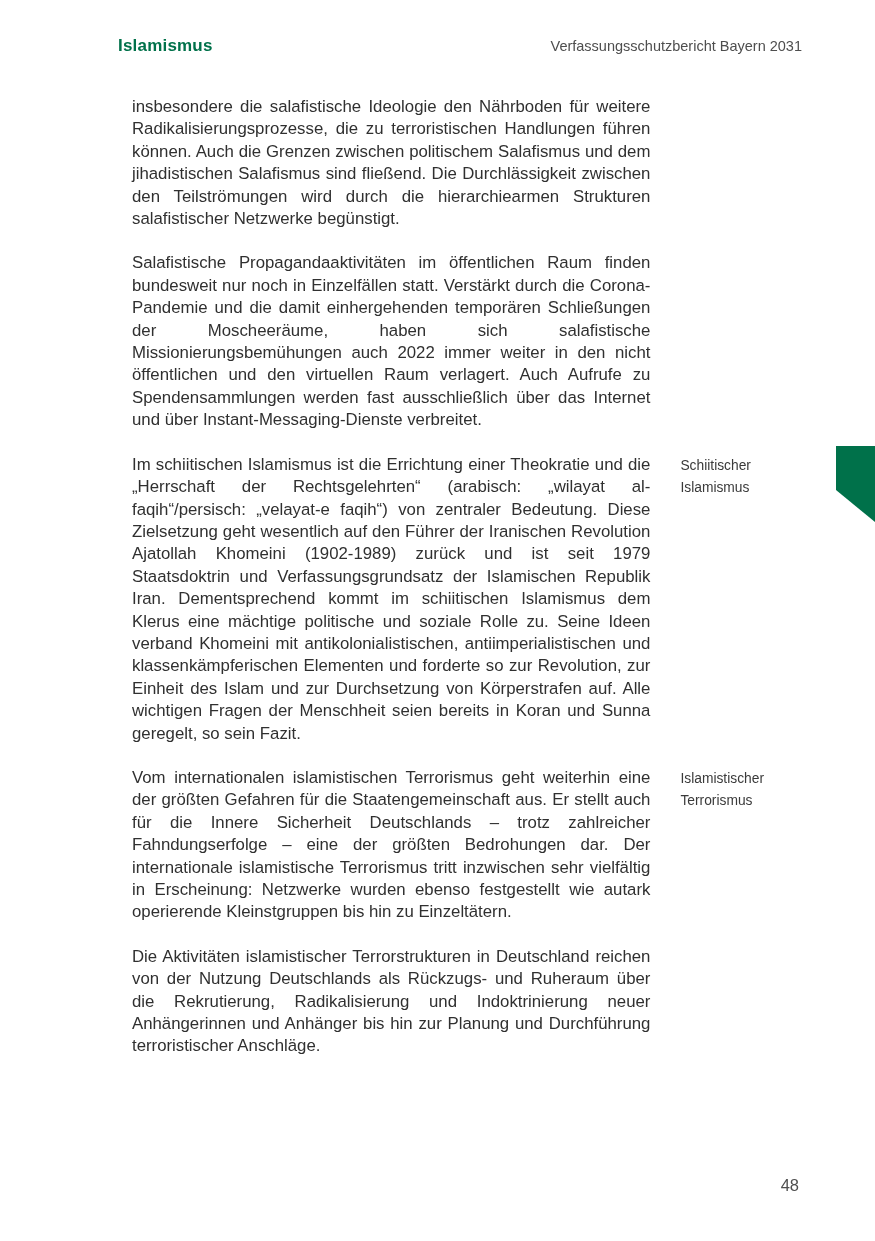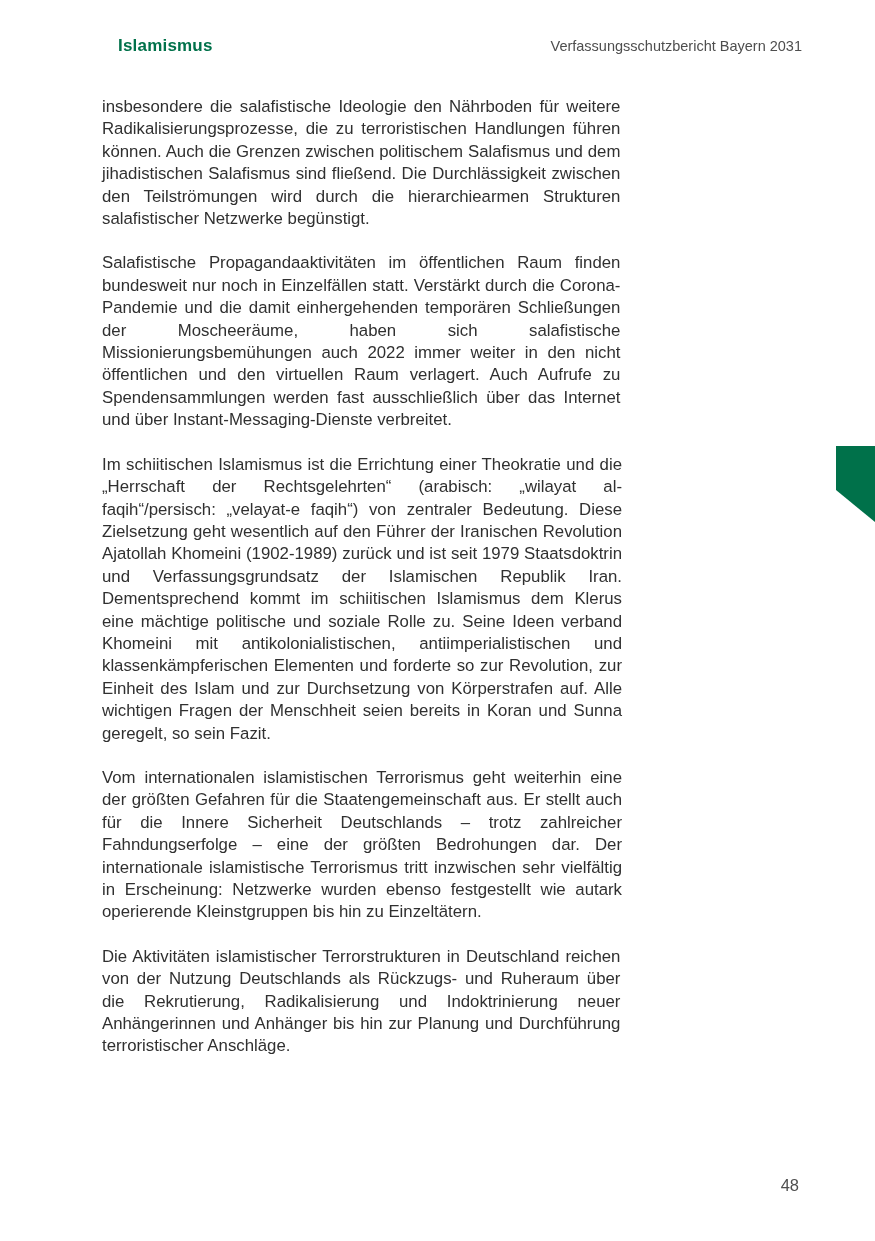--- a/index.html
+++ b/index.html
@@ -23,21 +23,21 @@
   }
   .section-title {
     color: var(--accent-green);
     font-size: 17px; font-weight: bold; letter-spacing: 0.2px;
   }
   .report-title {
     color: #4e4e4e; font-size: 14.5px;
   }
   .content {
     position: absolute;
-    top: 96px; left: 102px; width: 684px;
+    top: 96px; left: 132px; width: 684px;
   }
   .section-row {
     display: flex; align-items: flex-start;
     margin-bottom: 22px;
   }
   .body-text {
     width: 520px; margin: 0;
     font-size: 16.8px; line-height: 22.4px;
     color: #303030;
     text-align: justify;
@@ -78,24 +78,26 @@
       <div class="margin-note"></div>
     </div>
 
     <div class="section-row">
       <p class="body-text">Salafistische Propagandaaktivitäten im öffentlichen Raum finden bundesweit nur noch in Einzelfällen statt. Verstärkt durch die Corona-Pandemie und die damit einhergehenden temporären Schließungen der Moscheeräume, haben sich salafistische Missionierungsbemühungen auch 2022 immer weiter in den nicht öffentlichen und den virtuellen Raum verlagert. Auch Aufrufe zu Spendensammlungen werden fast ausschließlich über das Internet und über Instant-Messaging-Dienste verbreitet.</p>
       <div class="margin-note"></div>
     </div>
 
     <div class="section-row">
       <p class="body-text">Im schiitischen Islamismus ist die Errichtung einer Theokratie und die „Herrschaft der Rechtsgelehrten“ (arabisch: „wilayat al-faqih“/persisch: „velayat-e faqih“) von zentraler Bedeutung. Diese Zielsetzung geht wesentlich auf den Führer der Iranischen Revolution Ajatollah Khomeini (1902-1989) zurück und ist seit 1979 Staatsdoktrin und Verfassungsgrundsatz der Islamischen Republik Iran. Dementsprechend kommt im schiitischen Islamismus dem Klerus eine mächtige politische und soziale Rolle zu. Seine Ideen verband Khomeini mit antikolonialistischen, antiimperialistischen und klassenkämpferischen Elementen und forderte so zur Revolution, zur Einheit des Islam und zur Durchsetzung von Körperstrafen auf. Alle wichtigen Fragen der Menschheit seien bereits in Koran und Sunna geregelt, so sein Fazit.</p>
+      <div class="margin-note">Schiitischer Islamismus</div>
     </div>
 
     <div class="section-row">
       <p class="body-text">Vom internationalen islamistischen Terrorismus geht weiterhin eine der größten Gefahren für die Staatengemeinschaft aus. Er stellt auch für die Innere Sicherheit Deutschlands – trotz zahlreicher Fahndungserfolge – eine der größten Bedrohungen dar. Der internationale islamistische Terrorismus tritt inzwischen sehr vielfältig in Erscheinung: Netzwerke wurden ebenso festgestellt wie autark operierende Kleinstgruppen bis hin zu Einzeltätern.</p>
+      <div class="margin-note">Islamistischer Terrorismus</div>
     </div>
 
     <div class="section-row">
       <p class="body-text">Die Aktivitäten islamistischer Terrorstrukturen in Deutschland reichen von der Nutzung Deutschlands als Rückzugs- und Ruheraum über die Rekrutierung, Radikalisierung und Indoktrinierung neuer Anhängerinnen und Anhänger bis hin zur Planung und Durchführung terroristischer Anschläge.</p>
       <div class="margin-note"></div>
     </div>
 
   </main>
 
   <div class="bookmark-ribbon"></div>

